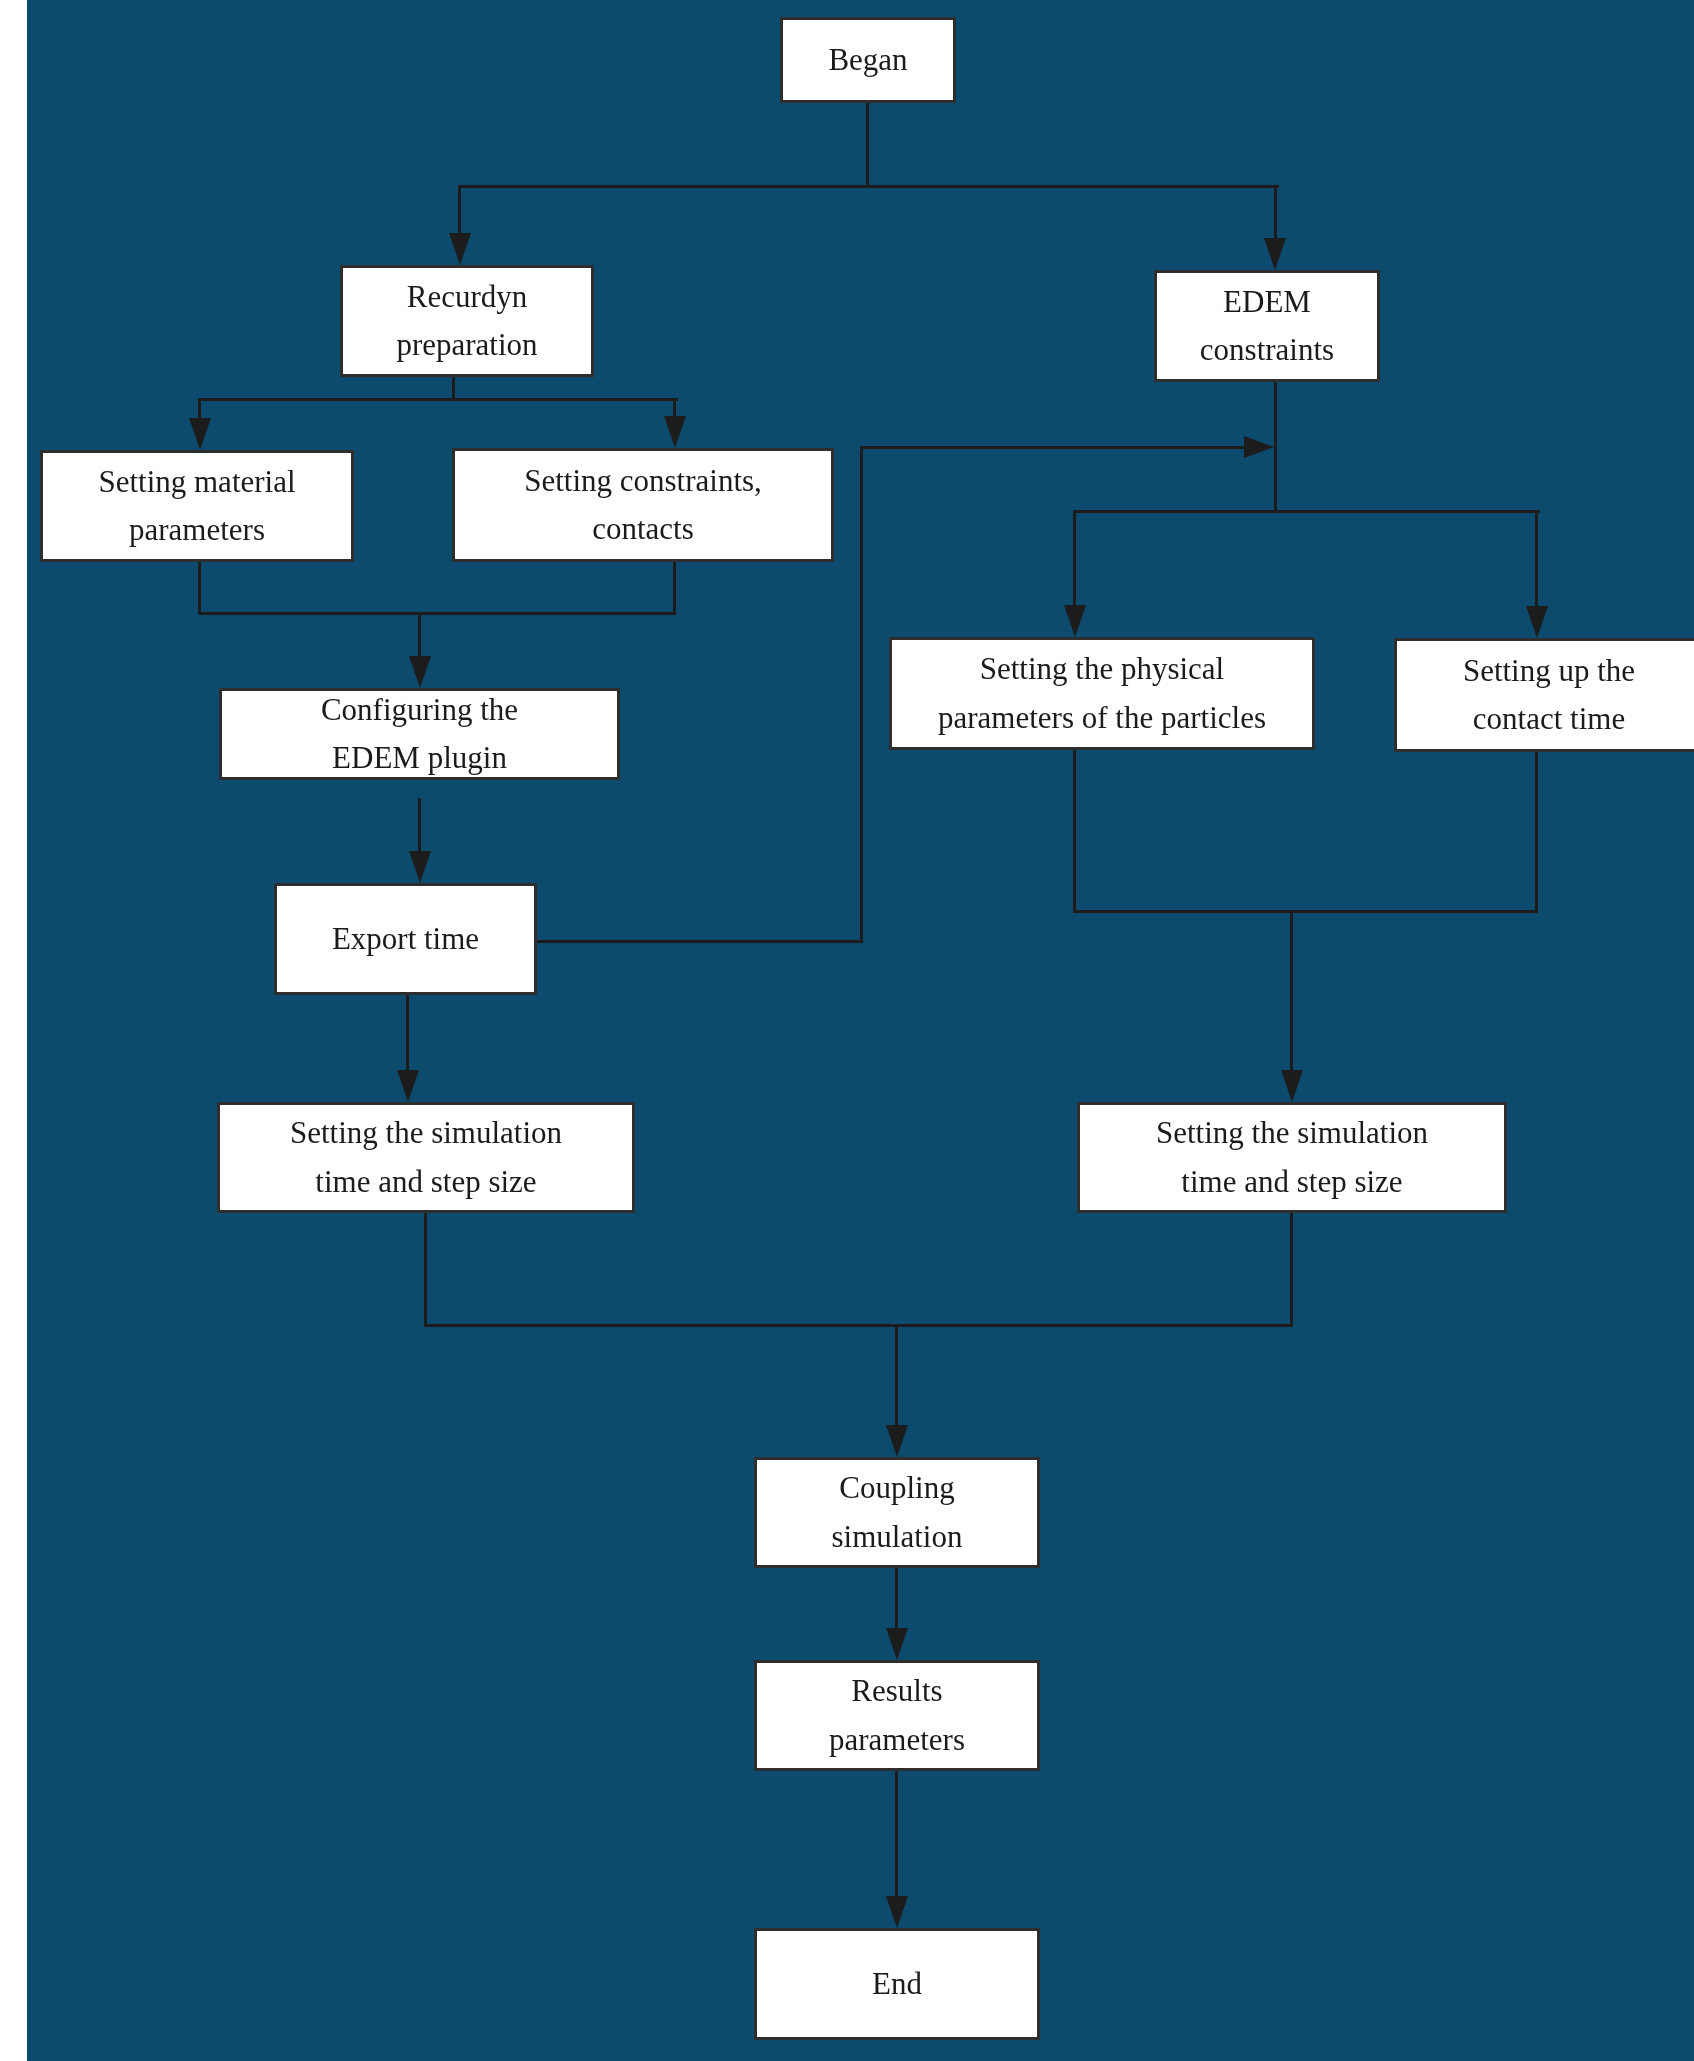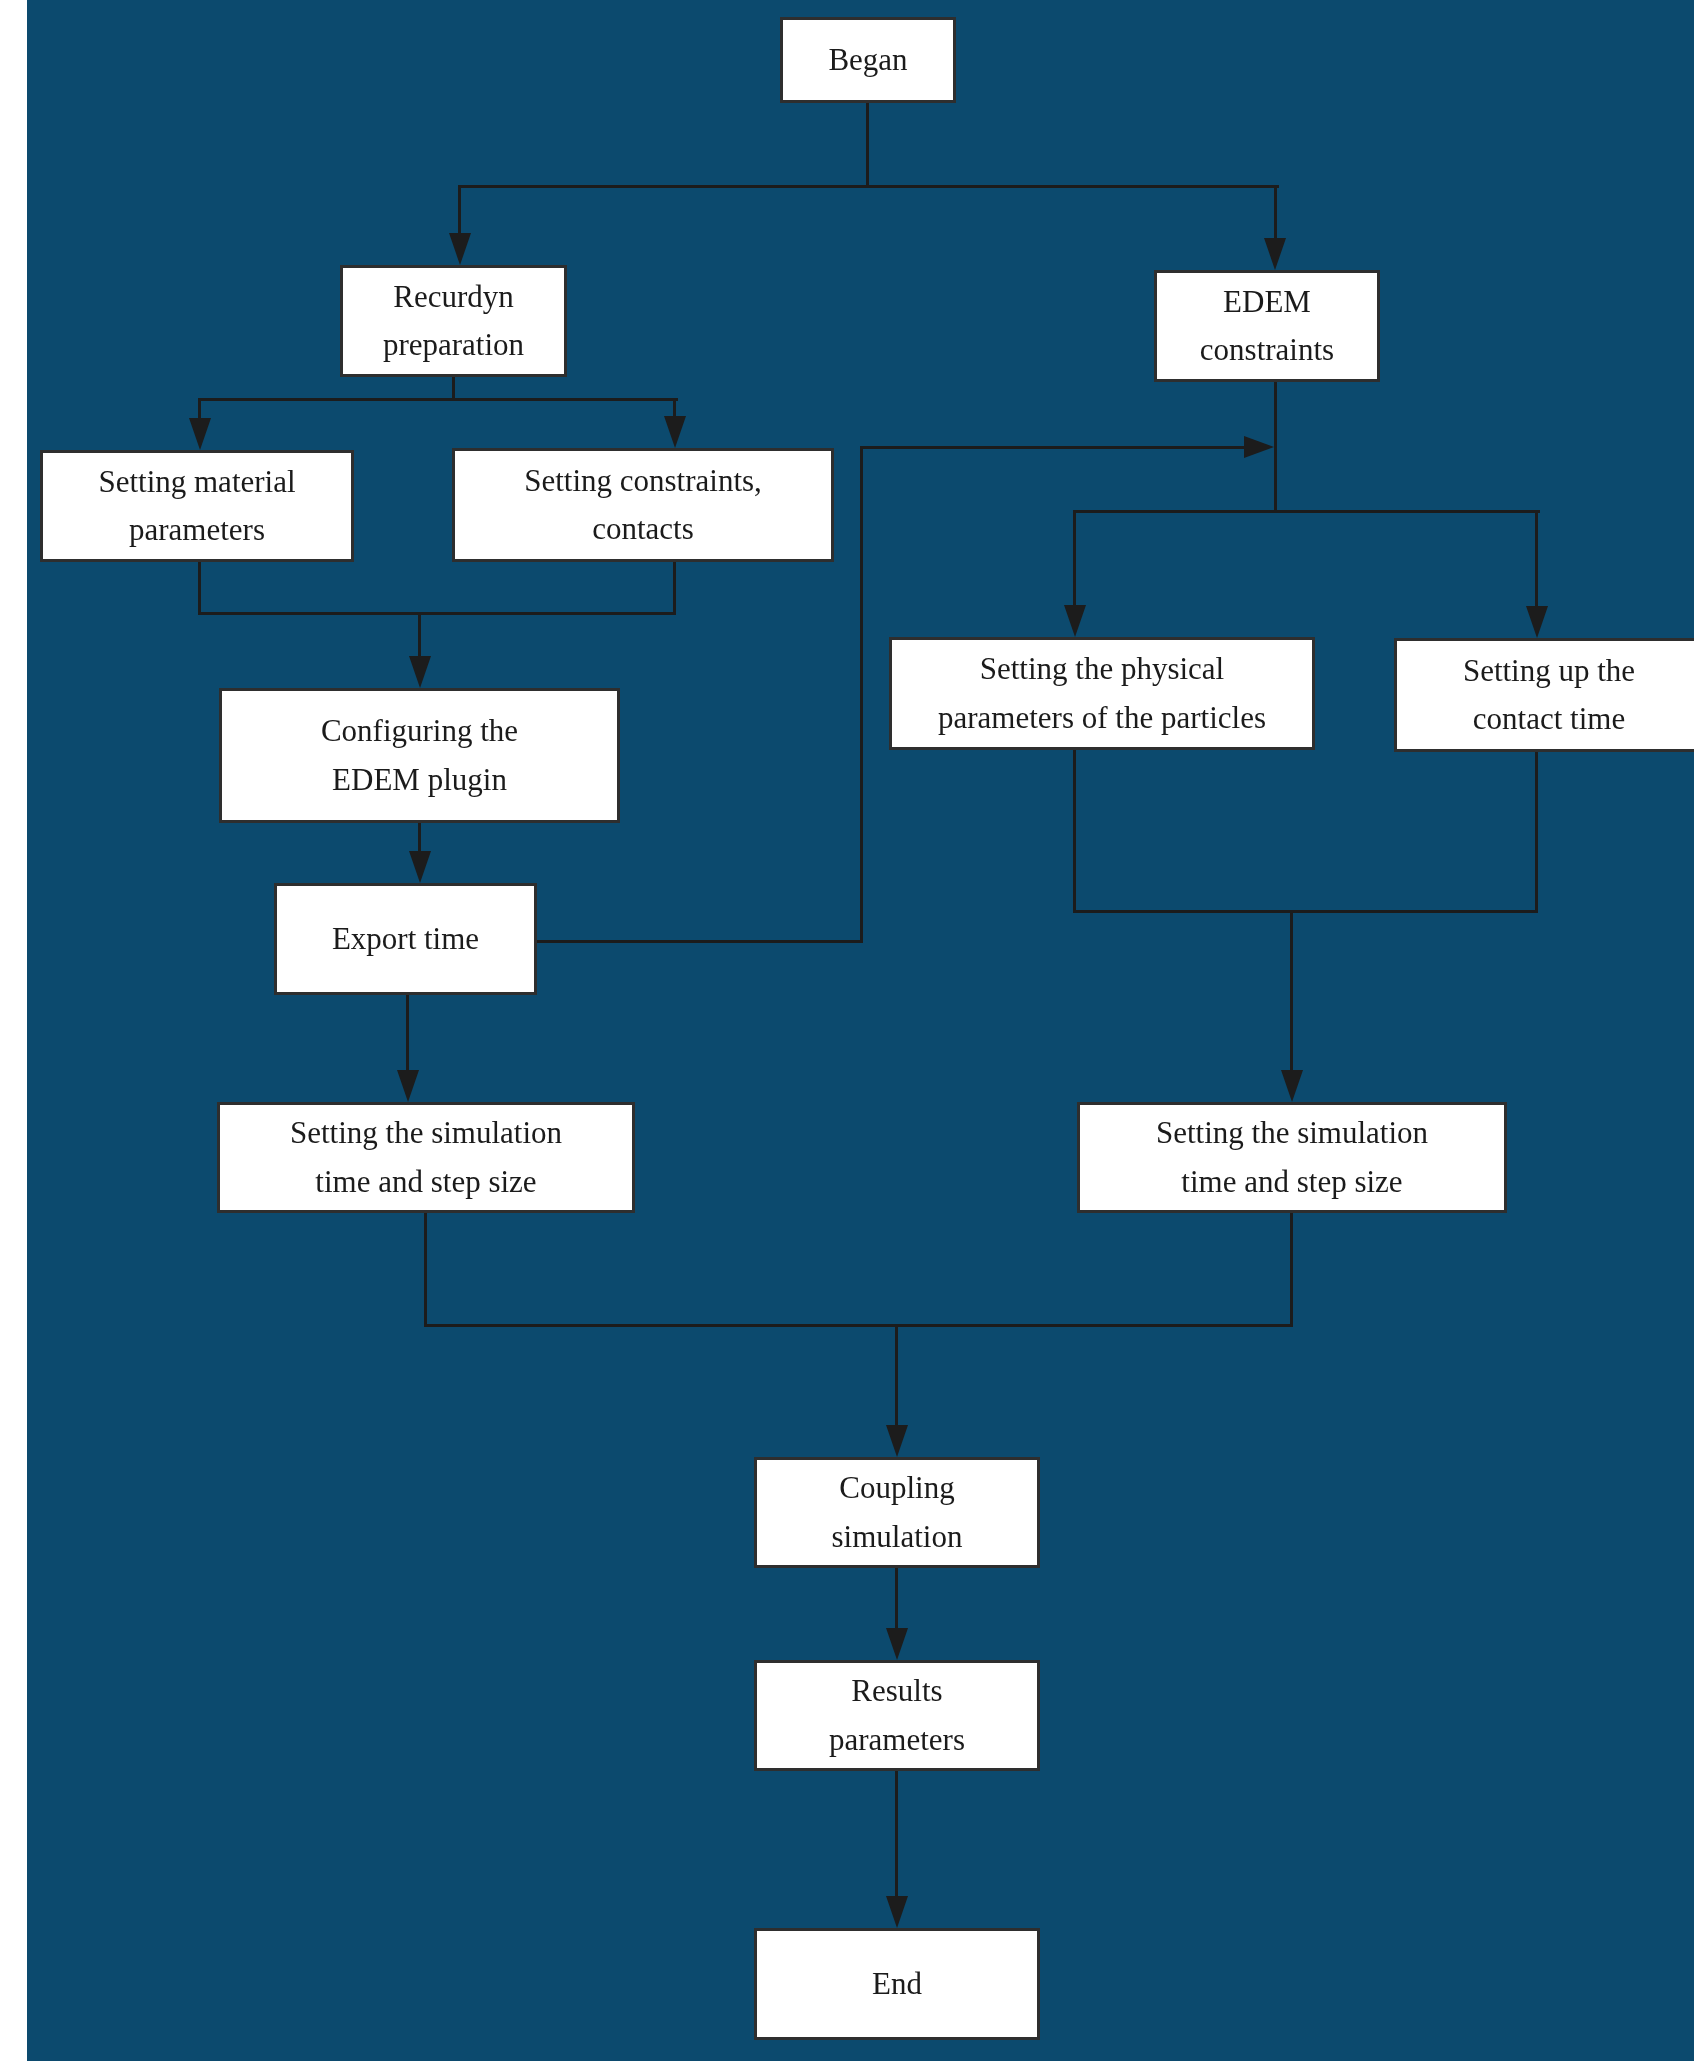--- a/index.html
+++ b/index.html
@@ -92,41 +92,41 @@
 
   <div class="line" style="left:868px;top:1568px;width:3px;height:60px"></div>
   <div class="ah-down" style="left:859px;top:1628px"></div>
   <div class="line" style="left:868px;top:1771px;width:3px;height:125px"></div>
   <div class="ah-down" style="left:859px;top:1896px"></div>
 
   <div class="node" style="left:753px;top:17px;width:176px;height:86px">
     <span>Began</span>
   </div>
 
-  <div class="node" style="left:313px;top:265px;width:227px;height:112px">
+  <div class="node" style="left:313px;top:265px;width:254px;height:112px">
     <span>Recurdyn
 preparation</span>
   </div>
 
   <div class="node" style="left:1127px;top:270px;width:226px;height:112px">
     <span>EDEM
 constraints</span>
   </div>
 
   <div class="node" style="left:13px;top:450px;width:314px;height:112px">
     <span>Setting material
 parameters</span>
   </div>
 
   <div class="node" style="left:425px;top:448px;width:382px;height:114px">
     <span>Setting constraints,
 contacts</span>
   </div>
 
-  <div class="node" style="left:192px;top:688px;width:401px;height:135px">
+  <div class="node" style="left:192px;top:688px;width:401px;height:92px">
     <span>Configuring the
 EDEM plugin</span>
   </div>
 
   <div class="node" style="left:247px;top:883px;width:263px;height:112px">
     <span>Export time</span>
   </div>
 
   <div class="node" style="left:190px;top:1102px;width:418px;height:111px">
     <span>Setting the simulation

